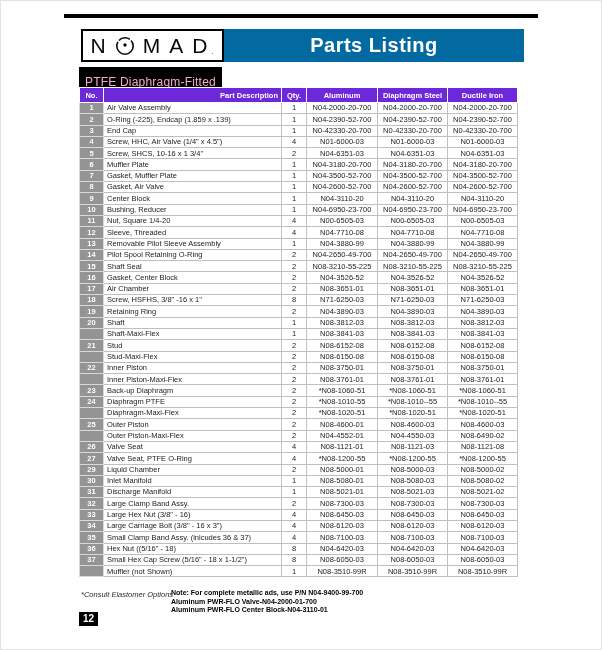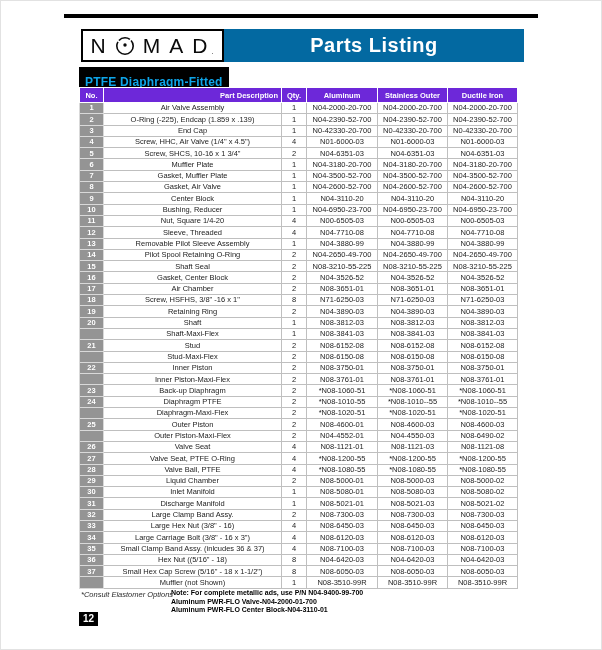--- a/index.html
+++ b/index.html
@@ -31,23 +31,23 @@
   .logo-tm{font-size:7px;align-self:flex-end;margin-left:-5px;margin-bottom:2px;}
   .title-bar{
     position:absolute;left:223px;top:28px;width:300px;height:33px;
     background:#0369a1;color:#fff;
     display:flex;align-items:center;justify-content:center;
     font-size:20px;font-weight:bold;letter-spacing:.5px;
     box-sizing:border-box;
   }
   .section-label{
     position:absolute;left:78px;top:66px;height:29px;
-    background:#000;color:#0ea5e9;
+    background:#000;color:#f9a8d4;
     display:flex;align-items:center;
-    font-size:12px;font-weight:bold;
+    font-size:12px;font-weight:normal;
     padding:0 6px;letter-spacing:.2px;
   }
   .table-wrap{
     position:absolute;left:78px;top:86px;width:438px;
   }
   table.parts{
     width:438px;border-collapse:collapse;table-layout:fixed;
     font-size:7.5px;
     border:1px solid #8a8a8a;
   }
@@ -69,21 +69,21 @@
     height:10.3px;line-height:1;
     padding:0 3px;
     border:1px solid #bfbfbf;
     white-space:nowrap;overflow:hidden;
     color:#1c1c1c;
   }
   table.parts td.c0{
     background:#949494;color:#fff;text-align:center;font-weight:bold;
     border-color:#d9d9d9;
   }
-  table.parts td.c1{text-align:center;}
+  table.parts td.c1{text-align:left;}
   table.parts td.c2,table.parts td.c3,table.parts td.c4,table.parts td.c5{text-align:center;}
   .footnote{
     position:absolute;left:80px;top:589px;
     font-size:7.5px;font-style:italic;color:#2b2b2b;
   }
   .notes{
     position:absolute;left:170px;top:588px;
     font-size:7px;font-weight:bold;color:#000;line-height:8.5px;
   }
   .page-num{
@@ -127,21 +127,21 @@
           <col class="w3">
           <col class="w4">
           <col class="w5">
       </colgroup>
       <thead>
         <tr>
           <th class="c0">No.</th>
           <th class="c1">Part Description</th>
           <th class="c2">Qty.</th>
           <th class="c3">Aluminum</th>
-          <th class="c4">Stainless Outer</th>
+          <th class="c4">Diaphragm Steel</th>
           <th class="c5">Ductile Iron</th>
         </tr>
       </thead>
       <tbody>
           <tr>
             <td class="c0">1</td>
             <td class="c1">Air Valve Assembly</td>
             <td class="c2">1</td>
             <td class="c3">N04-2000-20-700</td>
             <td class="c4">N04-2000-20-700</td>
@@ -389,28 +389,20 @@
           </tr>
           <tr>
             <td class="c0">27</td>
             <td class="c1">Valve Seat, PTFE O-Ring</td>
             <td class="c2">4</td>
             <td class="c3">*N08-1200-55</td>
             <td class="c4">*N08-1200-55</td>
             <td class="c5">*N08-1200-55</td>
           </tr>
           <tr>
-            <td class="c0">28</td>
-            <td class="c1">Valve Ball, PTFE</td>
-            <td class="c2">4</td>
-            <td class="c3">*N08-1080-55</td>
-            <td class="c4">*N08-1080-55</td>
-            <td class="c5">*N08-1080-55</td>
-          </tr>
-          <tr>
             <td class="c0">29</td>
             <td class="c1">Liquid Chamber</td>
             <td class="c2">2</td>
             <td class="c3">N08-5000-01</td>
             <td class="c4">N08-5000-03</td>
             <td class="c5">N08-5000-02</td>
           </tr>
           <tr>
             <td class="c0">30</td>
             <td class="c1">Inlet Manifold</td>

